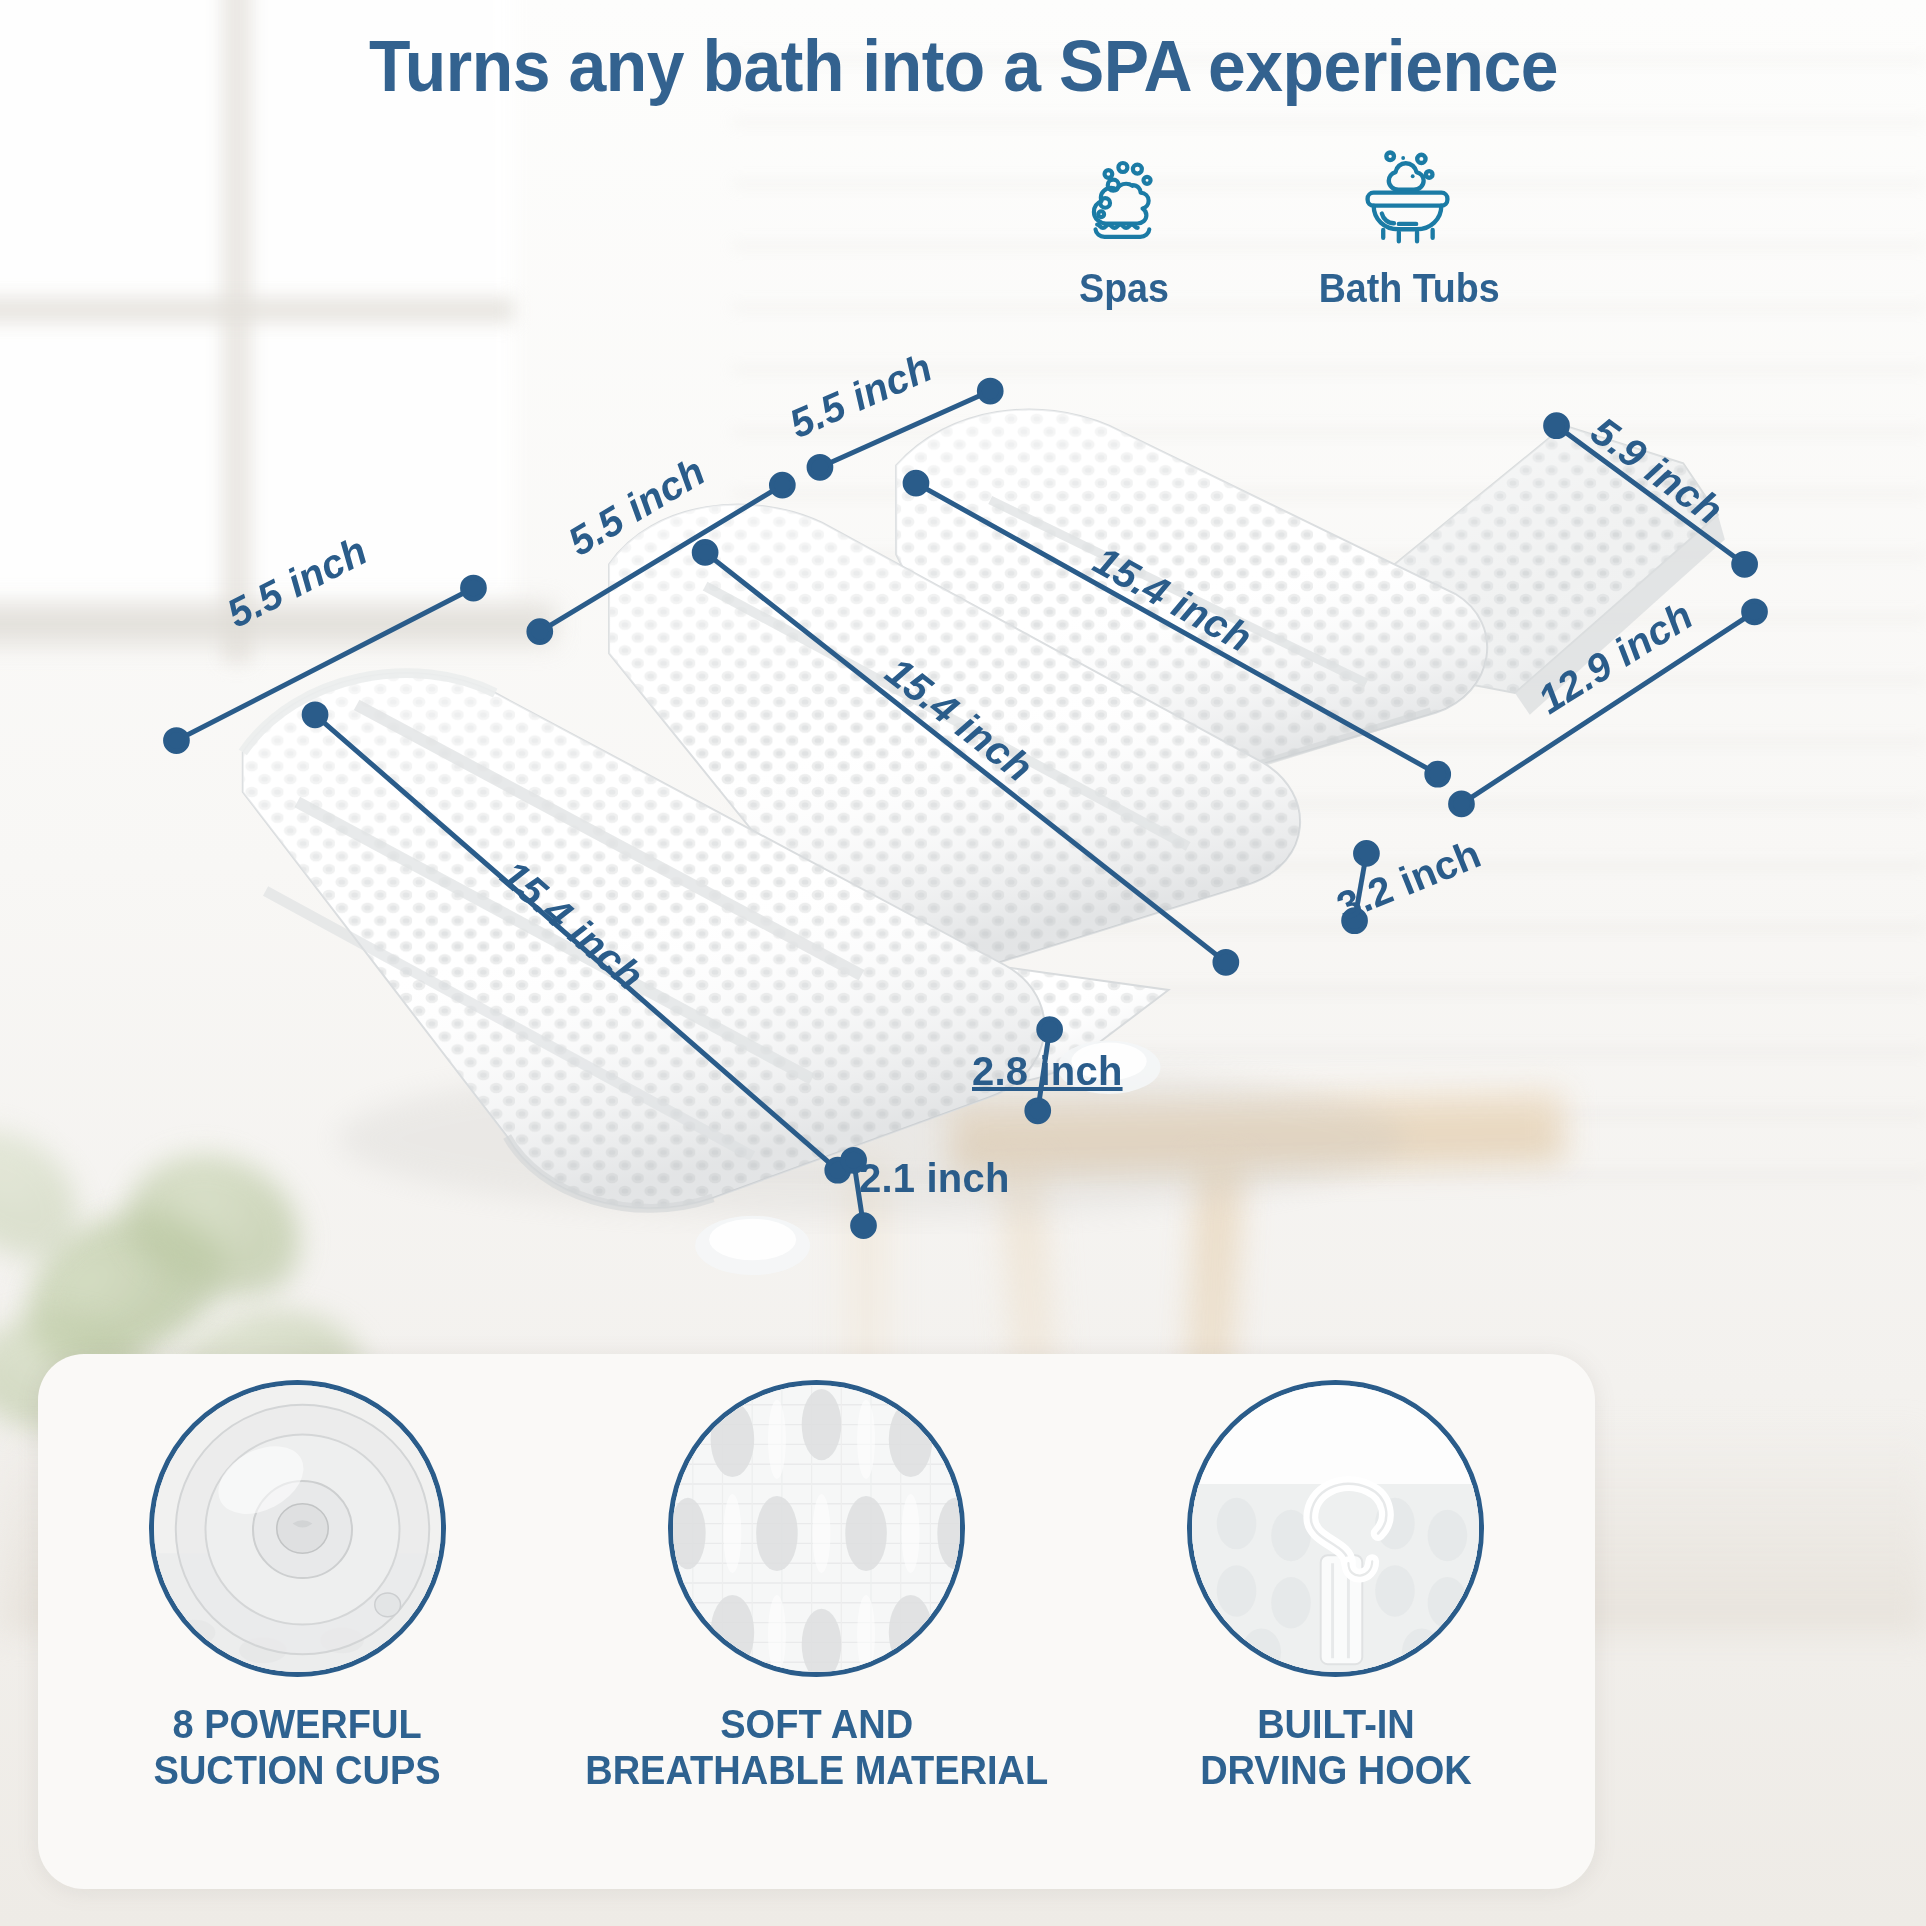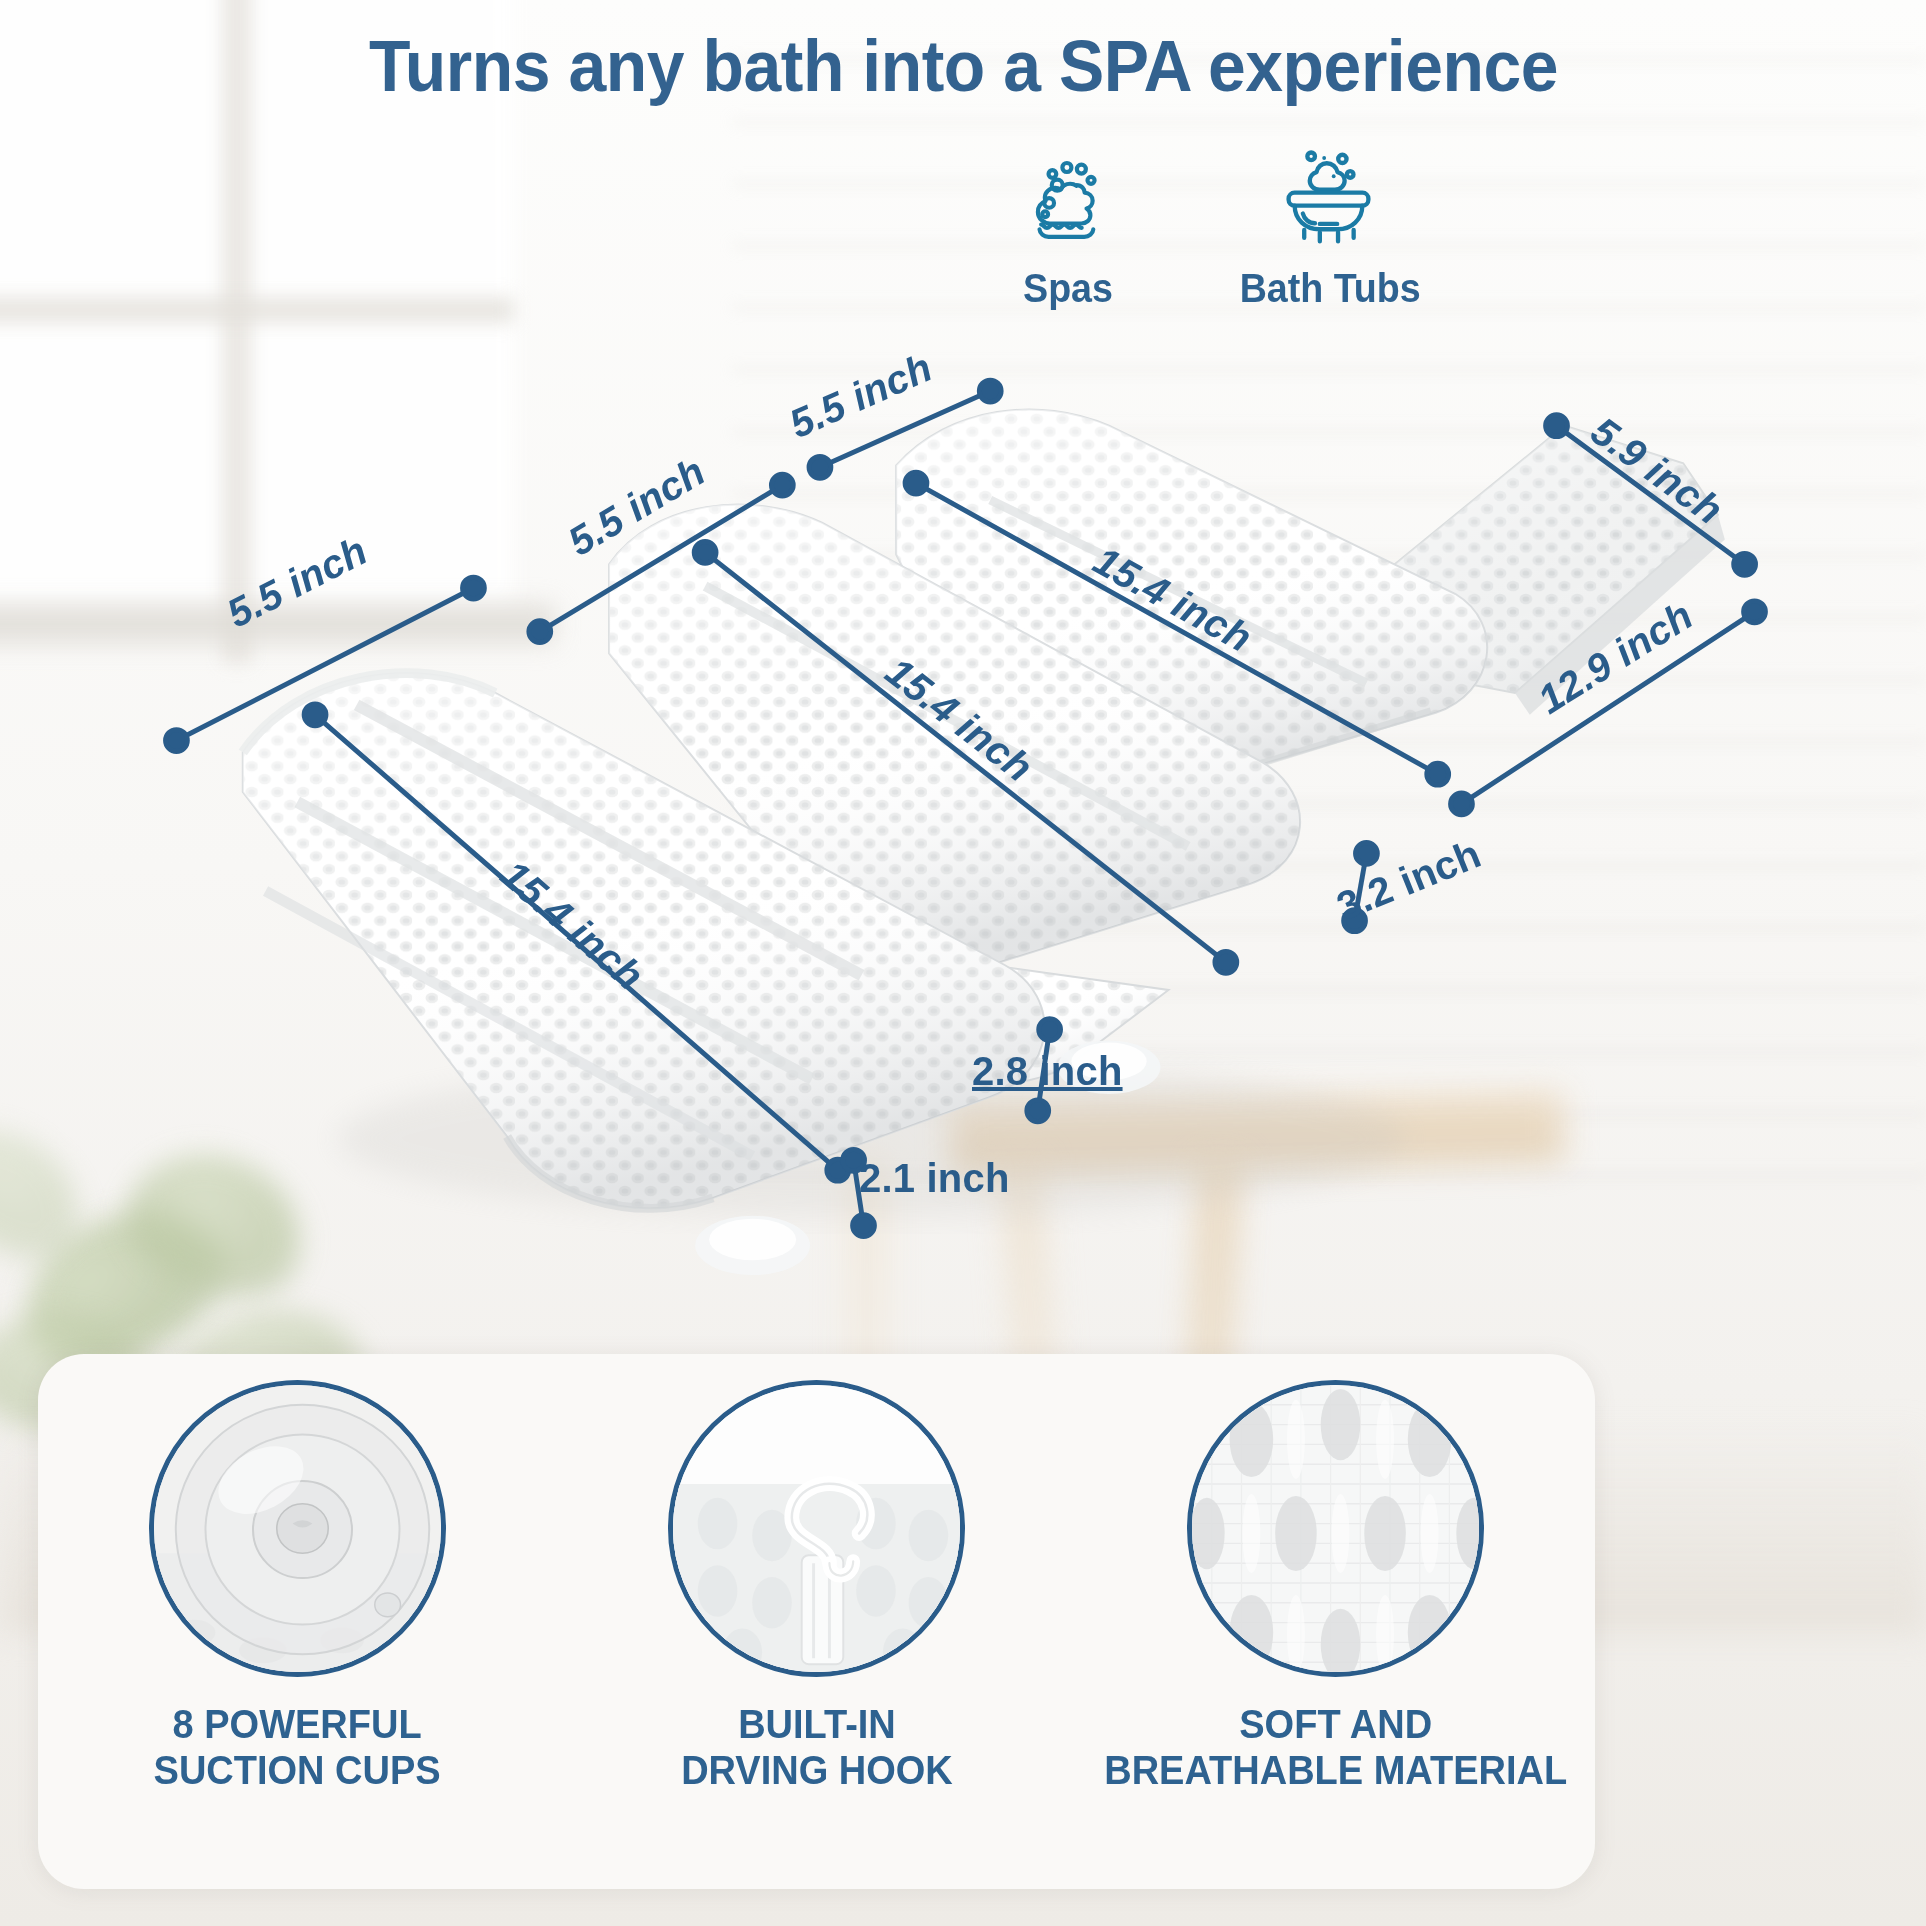--- a/index.html
+++ b/index.html
@@ -106,22 +106,22 @@
     font-weight: bold;
     letter-spacing: -0.5px;
     color: #33628f;
     font-family: "Liberation Sans", sans-serif;
     transform: scaleX(0.93);
     white-space: nowrap;
   }
 
   
   .usecases {
-    position: absolute; left: 974px; top: 149px;
-    display: flex; gap: 72px; align-items: flex-start;
+    position: absolute; left: 1030px; top: 149px;
+    display: flex; gap: 95px; align-items: flex-start;
   }
   .usecase { width: 188px; text-align: center; }
   .usecase .glyph { height: 107px; display: flex; align-items: flex-end; justify-content: center; }
   .usecase .cap {
     margin-top: 10px;
     font-size: 40px; font-weight: bold; color: #2e6290;
     transform: scaleX(0.94);
     white-space: nowrap;
   }
 
@@ -456,57 +456,20 @@
           <path d="M140 140 q10 -7 20 0 q-10 8 -20 0" fill="#d2d4d5"></path>
 
           <ellipse cx="108" cy="96" rx="46" ry="30" fill="#ffffff" opacity=".55" transform="rotate(-28 108 96)"></ellipse>
 
           <ellipse cx="236" cy="222" rx="13" ry="12" fill="#e3e5e6" stroke="#ccced0" stroke-width="1.5"></ellipse>
         </svg>
       </div>
       <div class="cap">
         <div>8 POWERFUL</div>
         <div>SUCTION CUPS</div>
-      </div>
-    </div>
-
-    <div class="feature">
-      <div class="circle-wrap">
-        <svg viewBox="0 0 300 300" width="297" height="297">
-          <rect width="300" height="300" fill="#fdfdfd"></rect>
-
-          <rect y="100" width="300" height="200" fill="#eef0f0"></rect>
-          <g opacity=".55" fill="#e1e4e5">
-            <ellipse cx="45" cy="140" rx="20" ry="26"></ellipse>
-            <ellipse cx="100" cy="152" rx="20" ry="26"></ellipse>
-            <ellipse cx="205" cy="140" rx="20" ry="26"></ellipse>
-            <ellipse cx="258" cy="152" rx="20" ry="26"></ellipse>
-            <ellipse cx="45" cy="208" rx="20" ry="26"></ellipse>
-            <ellipse cx="100" cy="220" rx="20" ry="26"></ellipse>
-            <ellipse cx="205" cy="208" rx="20" ry="26"></ellipse>
-            <ellipse cx="258" cy="220" rx="20" ry="26"></ellipse>
-            <ellipse cx="70" cy="270" rx="20" ry="24"></ellipse>
-            <ellipse cx="232" cy="270" rx="20" ry="24"></ellipse>
-          </g>
-
-          <rect x="130" y="172" width="42" height="110" rx="7" fill="#fafbfb" stroke="#e0e2e3" stroke-width="2"></rect>
-          <line x1="142" y1="180" x2="142" y2="276" stroke="#e7e9ea" stroke-width="3"></line>
-          <line x1="158" y1="180" x2="158" y2="276" stroke="#e7e9ea" stroke-width="3"></line>
-
-          <path d="M158 180 C158 160, 120 158, 120 134 C120 106, 152 92, 178 104
-                   C198 113, 202 136, 188 150" fill="none" stroke="#ffffff" stroke-width="15" stroke-linecap="round"></path>
-          <path d="M158 180 C158 160, 120 158, 120 134 C120 106, 152 92, 178 104
-                   C198 113, 202 136, 188 150" fill="none" stroke="#e3e5e6" stroke-width="2.5" stroke-linecap="round" opacity=".85"></path>
-          <path d="M158 180 C158 198, 182 196, 182 178" fill="none" stroke="#ffffff" stroke-width="14" stroke-linecap="round"></path>
-          <path d="M158 180 C158 198, 182 196, 182 178" fill="none" stroke="#e1e3e4" stroke-width="2.2" stroke-linecap="round" opacity=".8"></path>
-        </svg>
-      </div>
-      <div class="cap">
-        <div>BUILT-IN</div>
-        <div>DRVING HOOK</div>
       </div>
     </div>
 
     <div class="feature">
       <div class="circle-wrap">
         <svg viewBox="0 0 300 300" width="297" height="297">
           <rect width="300" height="300" fill="#f6f7f7"></rect>
 
           <g stroke="#e9eaeb" stroke-width="1.4">
             <line x1="0" y1="20" x2="300" y2="20"></line>
@@ -559,16 +522,53 @@
             <ellipse cx="105" cy="252" rx="9" ry="40"></ellipse>
             <ellipse cx="195" cy="252" rx="9" ry="40"></ellipse>
           </g>
         </svg>
       </div>
       <div class="cap">
         <div>SOFT AND</div>
         <div>BREATHABLE MATERIAL</div>
       </div>
     </div>
+
+    <div class="feature">
+      <div class="circle-wrap">
+        <svg viewBox="0 0 300 300" width="297" height="297">
+          <rect width="300" height="300" fill="#fdfdfd"></rect>
+
+          <rect y="100" width="300" height="200" fill="#eef0f0"></rect>
+          <g opacity=".55" fill="#e1e4e5">
+            <ellipse cx="45" cy="140" rx="20" ry="26"></ellipse>
+            <ellipse cx="100" cy="152" rx="20" ry="26"></ellipse>
+            <ellipse cx="205" cy="140" rx="20" ry="26"></ellipse>
+            <ellipse cx="258" cy="152" rx="20" ry="26"></ellipse>
+            <ellipse cx="45" cy="208" rx="20" ry="26"></ellipse>
+            <ellipse cx="100" cy="220" rx="20" ry="26"></ellipse>
+            <ellipse cx="205" cy="208" rx="20" ry="26"></ellipse>
+            <ellipse cx="258" cy="220" rx="20" ry="26"></ellipse>
+            <ellipse cx="70" cy="270" rx="20" ry="24"></ellipse>
+            <ellipse cx="232" cy="270" rx="20" ry="24"></ellipse>
+          </g>
+
+          <rect x="130" y="172" width="42" height="110" rx="7" fill="#fafbfb" stroke="#e0e2e3" stroke-width="2"></rect>
+          <line x1="142" y1="180" x2="142" y2="276" stroke="#e7e9ea" stroke-width="3"></line>
+          <line x1="158" y1="180" x2="158" y2="276" stroke="#e7e9ea" stroke-width="3"></line>
+
+          <path d="M158 180 C158 160, 120 158, 120 134 C120 106, 152 92, 178 104
+                   C198 113, 202 136, 188 150" fill="none" stroke="#ffffff" stroke-width="15" stroke-linecap="round"></path>
+          <path d="M158 180 C158 160, 120 158, 120 134 C120 106, 152 92, 178 104
+                   C198 113, 202 136, 188 150" fill="none" stroke="#e3e5e6" stroke-width="2.5" stroke-linecap="round" opacity=".85"></path>
+          <path d="M158 180 C158 198, 182 196, 182 178" fill="none" stroke="#ffffff" stroke-width="14" stroke-linecap="round"></path>
+          <path d="M158 180 C158 198, 182 196, 182 178" fill="none" stroke="#e1e3e4" stroke-width="2.2" stroke-linecap="round" opacity=".8"></path>
+        </svg>
+      </div>
+      <div class="cap">
+        <div>BUILT-IN</div>
+        <div>DRVING HOOK</div>
+      </div>
+    </div>
   </div>
 
 </div>
 
 
 </body></html>

